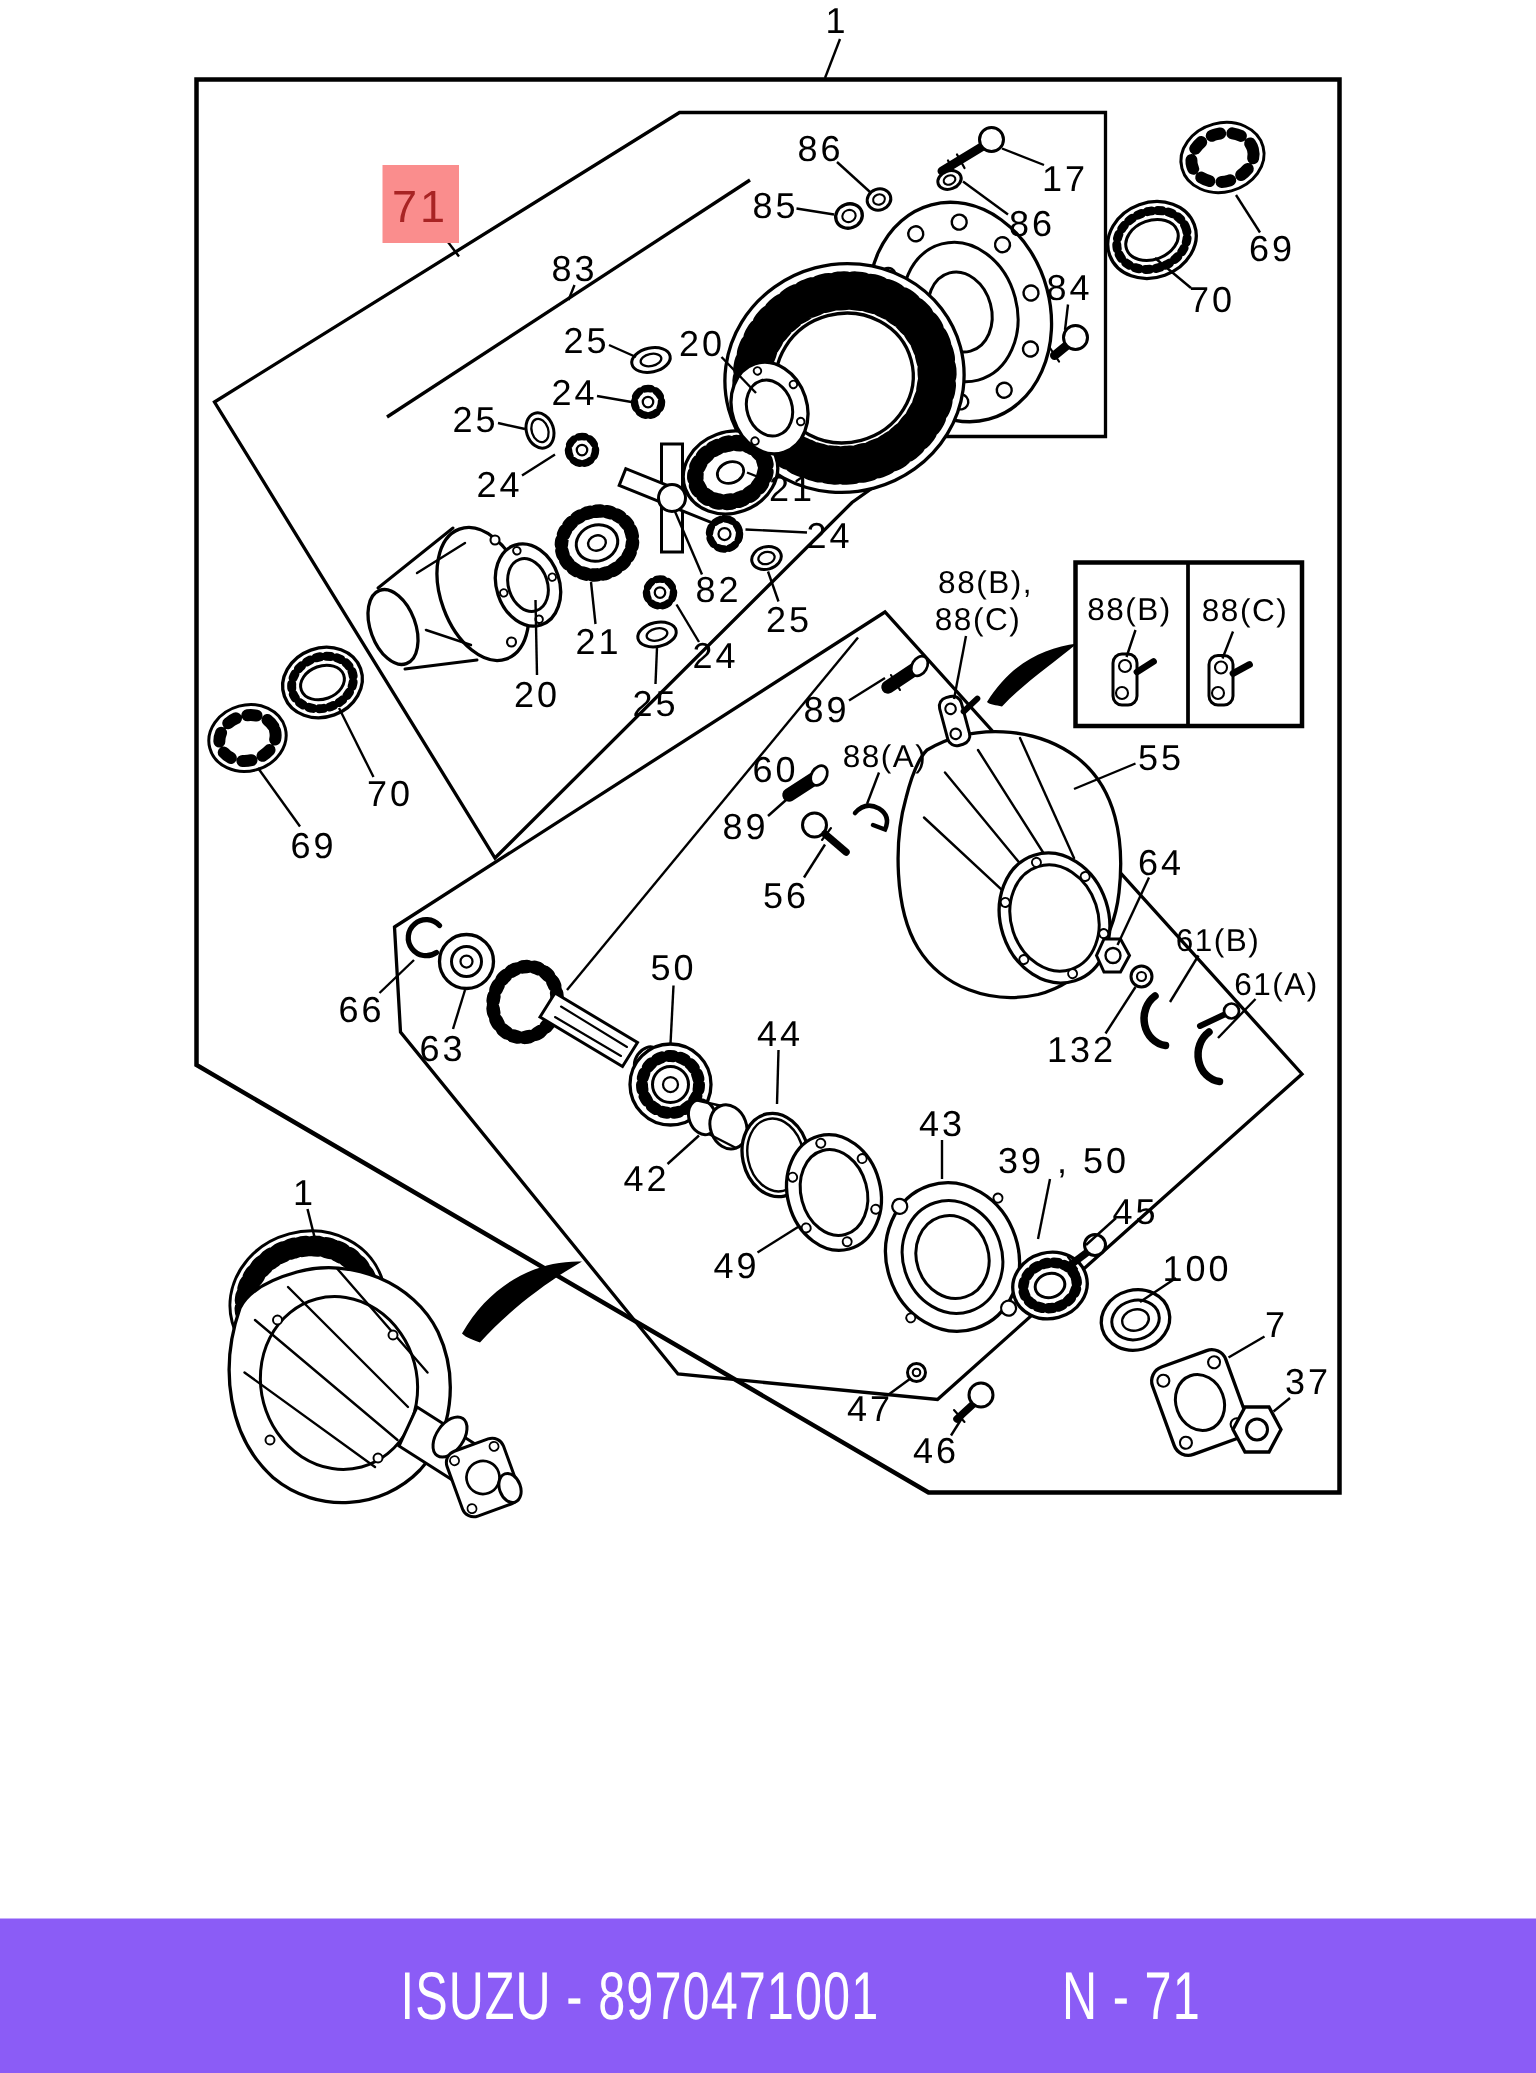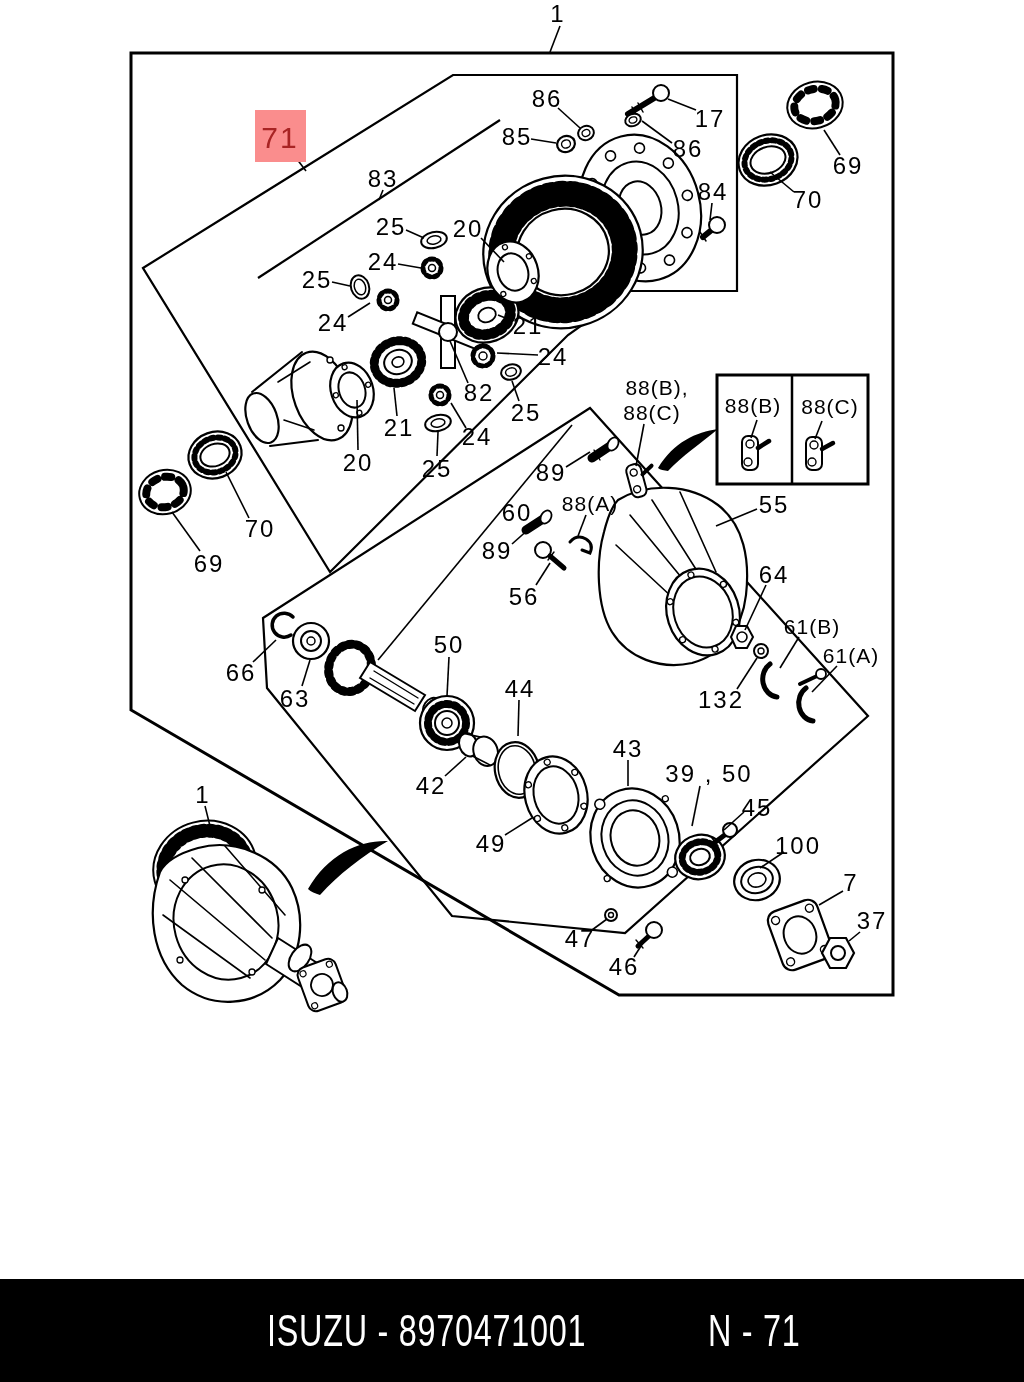--- a/index.html
+++ b/index.html
@@ -1,21 +1,21 @@
 <!DOCTYPE html>
 <html><head>
 <meta charset="utf-8">
 <style>
   html,body{margin:0;padding:0;background:#fff;width:1024px;height:1382px;overflow:hidden;}
   .page{position:relative;width:1024px;height:1382px;background:#fff;font-family:"Liberation Sans",sans-serif;}
   svg{display:block;}
   .lbl{font-family:"Liberation Sans",sans-serif;font-size:24px;letter-spacing:2px;fill:#000;}
   .lbl-s{font-family:"Liberation Sans",sans-serif;font-size:21px;letter-spacing:1px;fill:#000;}
   .hl-num{font-family:"Liberation Sans",sans-serif;font-size:30px;letter-spacing:2px;}
-  .footer{position:absolute;left:0;top:1279px;width:1024px;height:103px;background:#000000;
+  .footer{position:absolute;left:0;top:1279px;width:1024px;height:103px;background:#8b5cf6;
           display:flex;align-items:center;justify-content:center;gap:42px;}
   .footer .ft{color:#fff;font-size:45px;letter-spacing:1px;transform:scaleX(0.72);
           font-family:"Liberation Sans",sans-serif;white-space:pre;}
   .frame{stroke:#000;fill:none;}
   .part{stroke:#000;fill:#fff;}
   .ld{stroke:#000;stroke-width:1.6;}
 </style>
 </head>
 <body>
 

